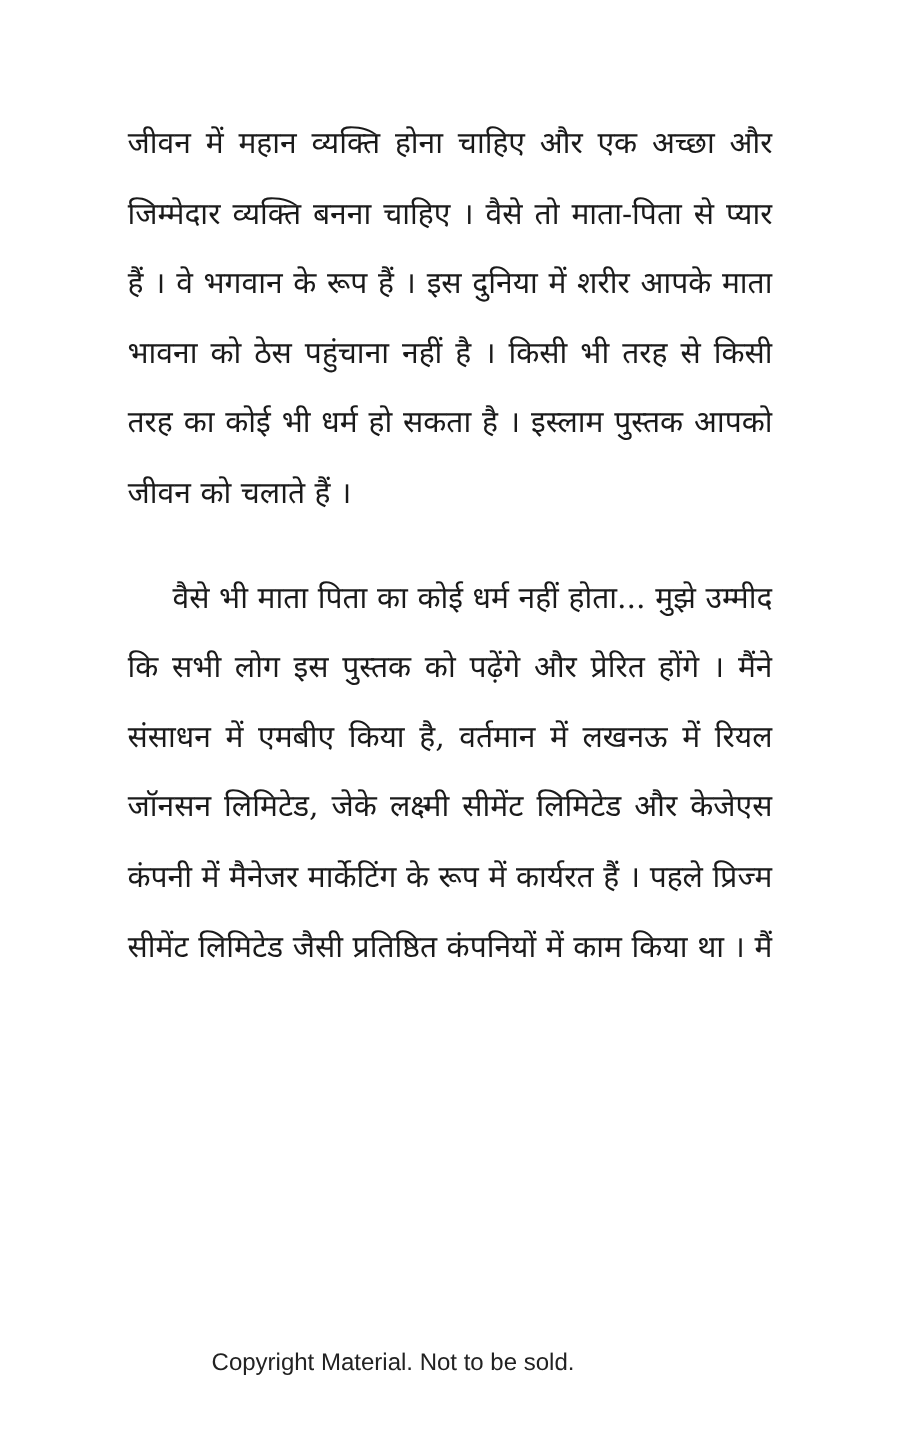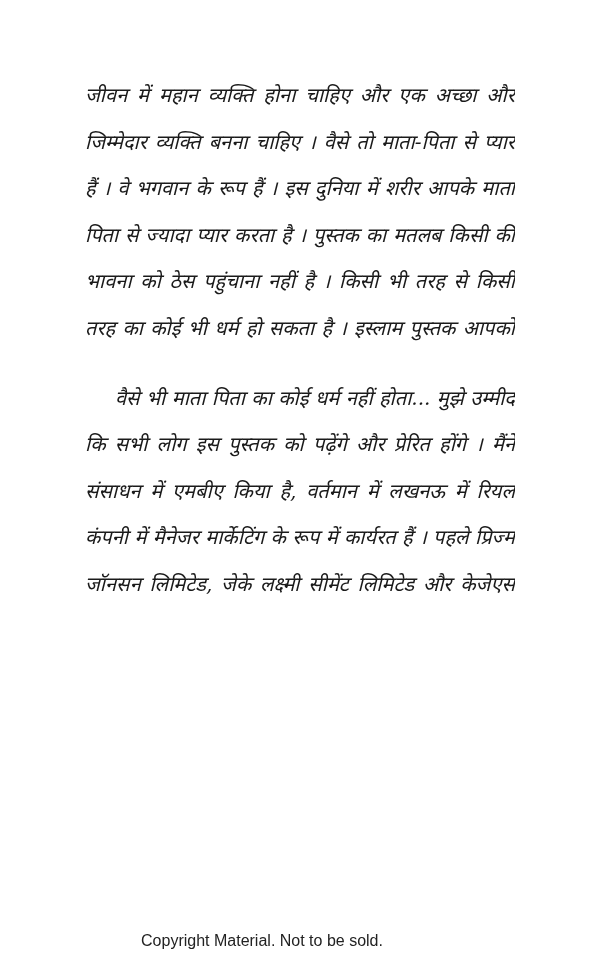--- a/index.html
+++ b/index.html
@@ -34,62 +34,61 @@
     margin-top: 23px;
   }
   .line {
     height: 46.6px;
     line-height: 46.6px;
     font-size: 20px;
     text-align: justify;
     text-align-last: justify;
     overflow: hidden;
     white-space: normal;
-    font-style: italic;
   }
   .line.para-end {
     text-align-last: left;
   }
   .line.indent-first {
     text-indent: 30px;
   }
   .footer {
     position: absolute;
     top: 899px;
     left: 0;
     width: 524px;
     text-align: center;
     font-family: "Liberation Sans", sans-serif;
     font-size: 16px;
     color: #222222;
     line-height: 20px;
-    margin-top: 32px;
   }
 </style>
 </head>
 <body>
 
 <div class="page">
 
   <div class="text-block">
 
     <div class="para">
       <div class="line">जीवन में महान व्यक्ति होना चाहिए और एक अच्छा और</div>
       <div class="line">जिम्मेदार व्यक्ति बनना चाहिए । वैसे तो माता-पिता से प्यार करते</div>
       <div class="line">हैं । वे भगवान के रूप हैं । इस दुनिया में शरीर आपके माता और</div>
-      <div class="line">पिता से ज्यादा प्यार करता है । पुस्तक का मतलब किसी की</div>
       <div class="line">भावना को ठेस पहुंचाना नहीं है । किसी भी तरह से किसी भी</div>
       <div class="line">तरह का कोई भी धर्म हो सकता है । इस्लाम पुस्तक आपको पता</div>
+      <div class="line para-end">जीवन को चलाते हैं ।</div>
     </div>
 
     <div class="para">
       <div class="line indent-first">वैसे भी माता पिता का कोई धर्म नहीं होता... मुझे उम्मीद है</div>
       <div class="line">कि सभी लोग इस पुस्तक को पढ़ेंगे और प्रेरित होंगे । मैंने रिजवी</div>
       <div class="line">संसाधन में एमबीए किया है, वर्तमान में लखनऊ में रियल एस्टेट</div>
+      <div class="line">जॉनसन लिमिटेड, जेके लक्ष्मी सीमेंट लिमिटेड और केजेएस</div>
       <div class="line">कंपनी में मैनेजर मार्केटिंग के रूप में कार्यरत हैं । पहले प्रिज्म</div>
-      <div class="line">जॉनसन लिमिटेड, जेके लक्ष्मी सीमेंट लिमिटेड और केजेएस</div>
+      <div class="line">सीमेंट लिमिटेड जैसी प्रतिष्ठित कंपनियों में काम किया था । मैं</div>
     </div>
 
   </div>
 
   <div class="footer">Copyright Material. Not to be sold.</div>
 
 </div>
 
 </body></html>

